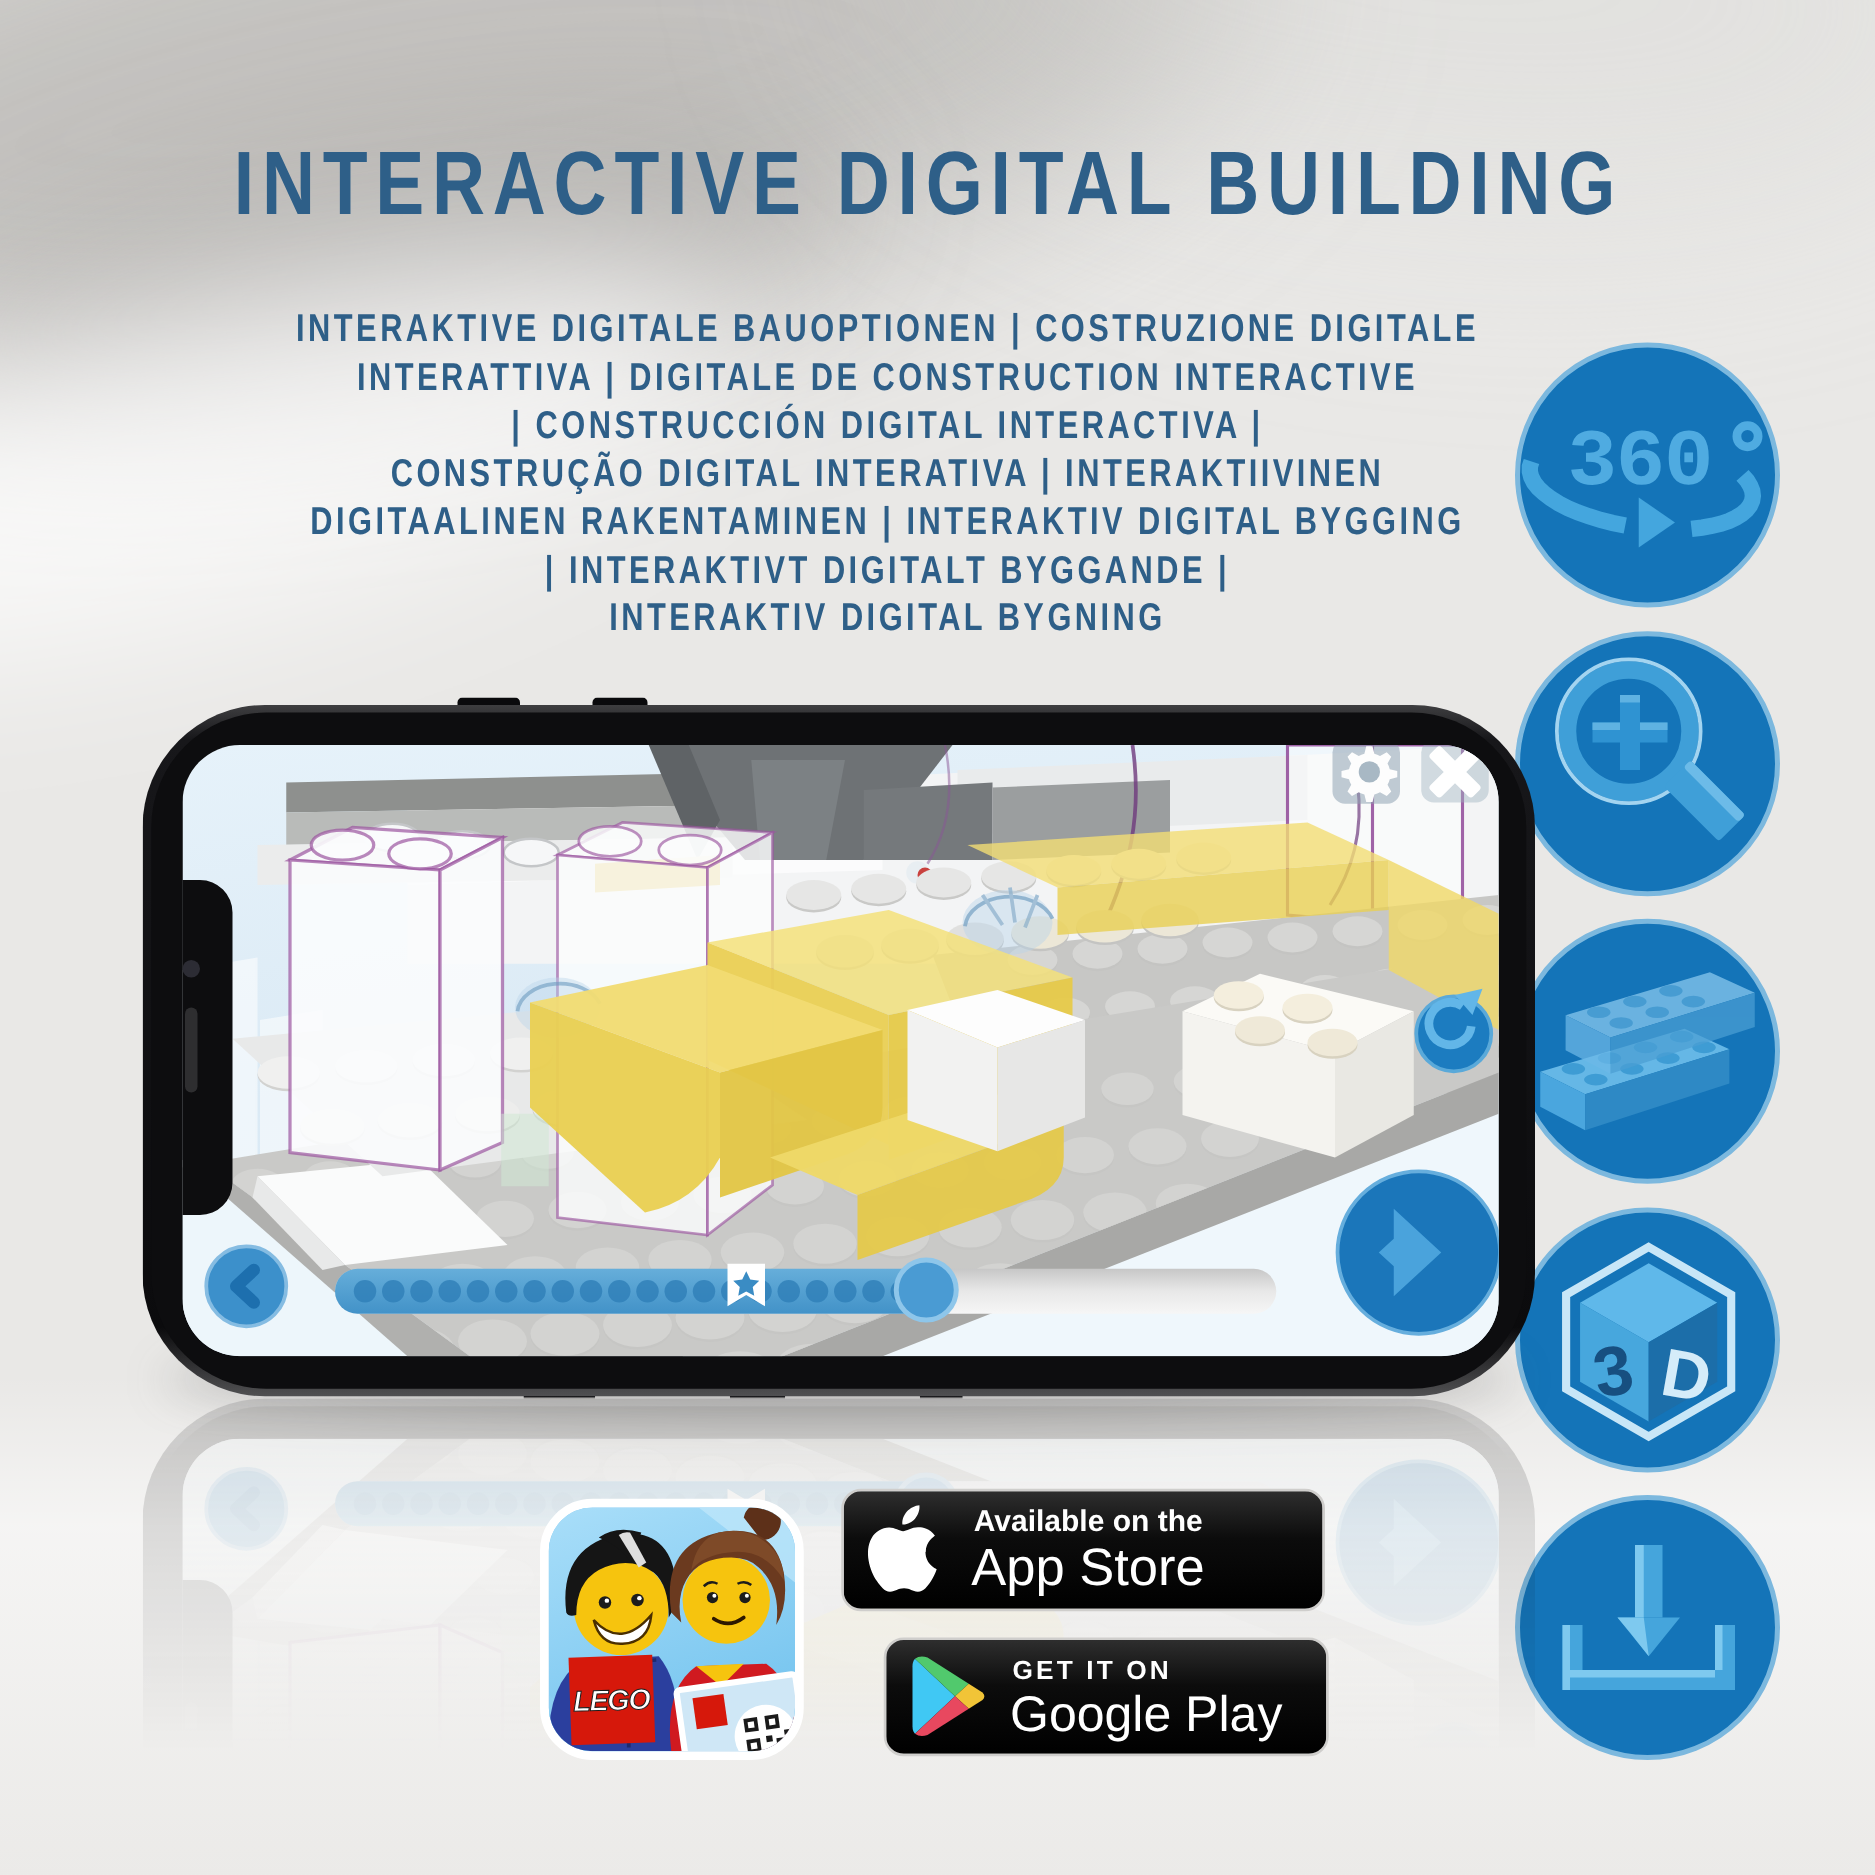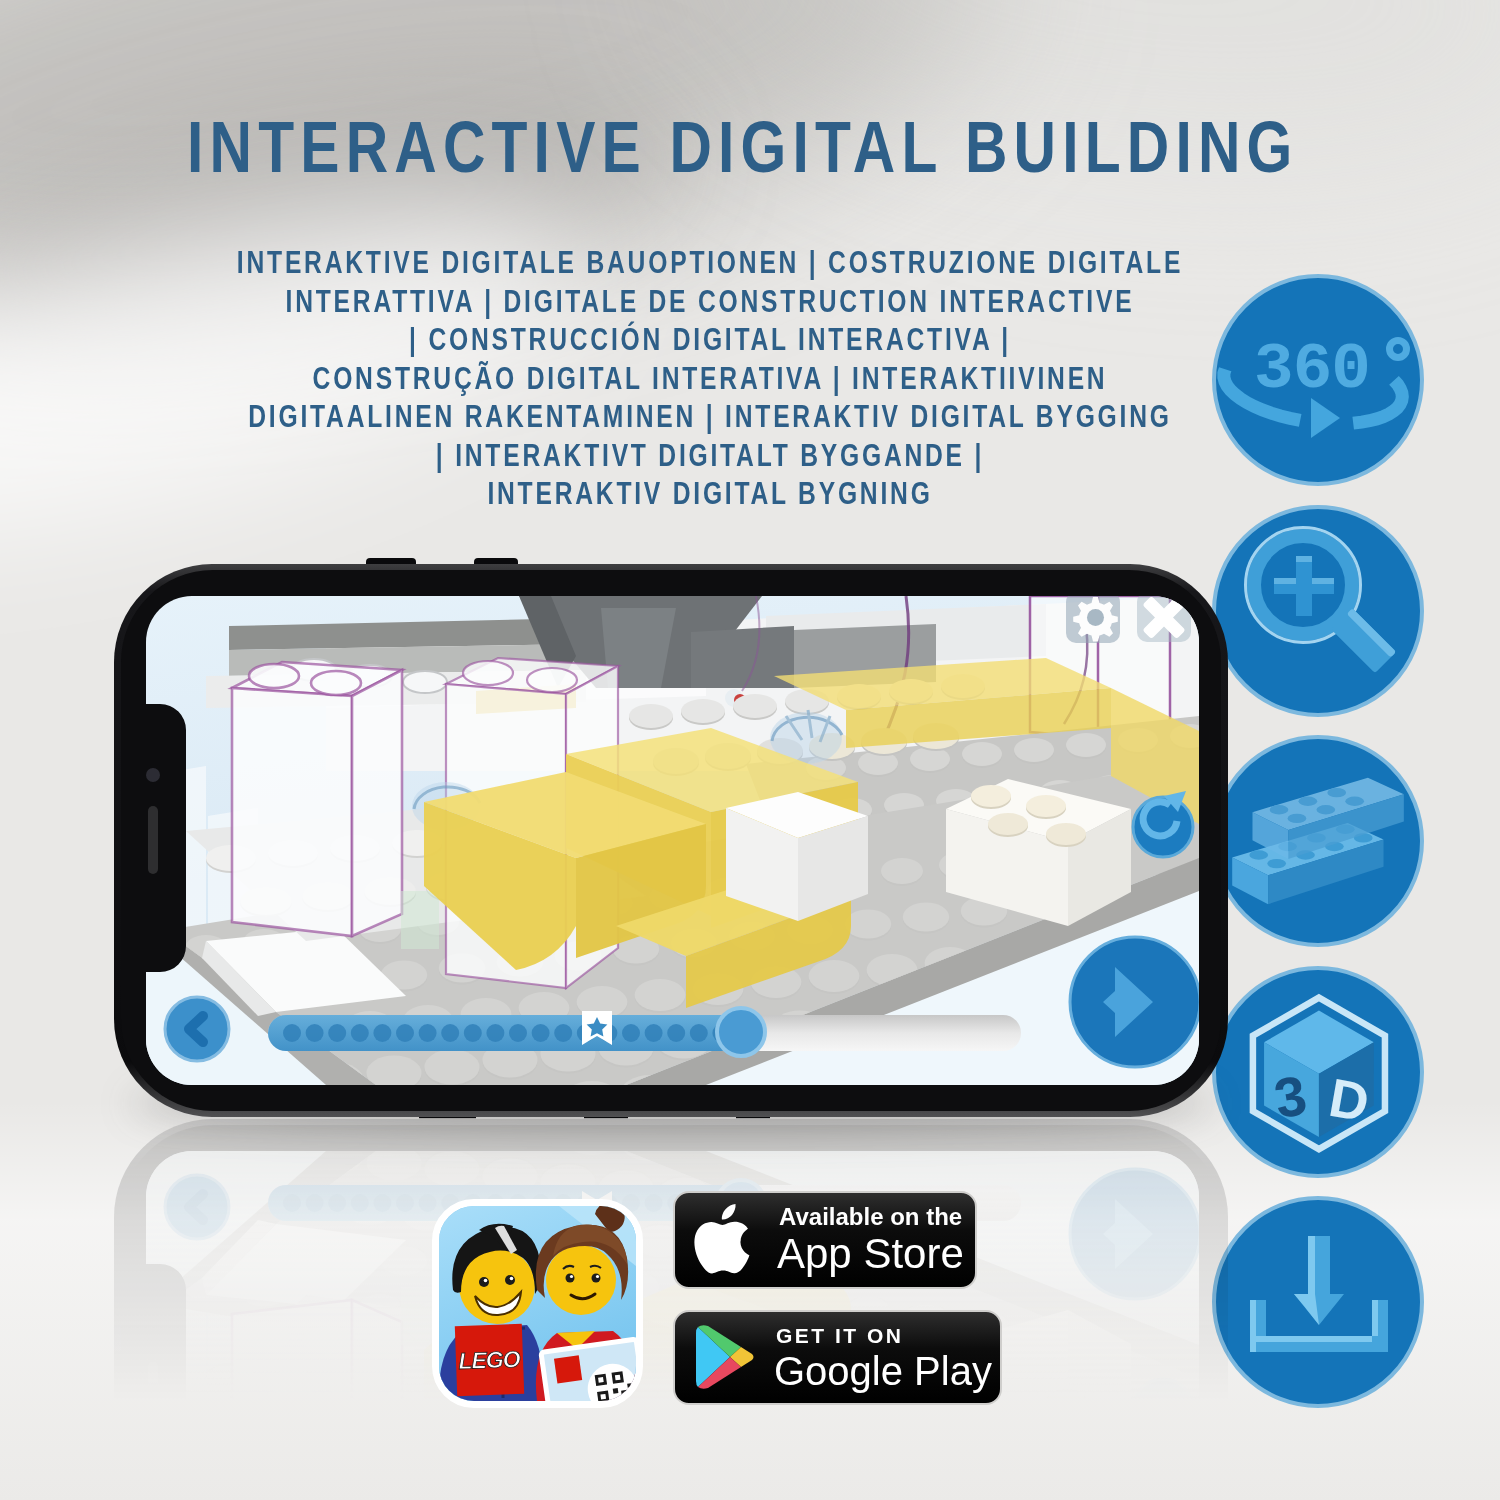--- a/index.html
+++ b/index.html
@@ -22,22 +22,22 @@
   .subs{left:0px;top:244px;width:1420px;color:#2e5f88;font-weight:bold;
         font-size:31px;line-height:38.5px;text-align:center;letter-spacing:3.5px;
         transform:scaleX(0.795);transform-origin:center top;}
   
   .ic{width:220px;height:220px;}
   
   .appicon{left:432px;top:1199px;width:211px;height:209px;border-radius:42px;
            background:#8ccdf2;border:7px solid #ffffff;box-sizing:border-box;overflow:hidden;}
   .badge{background:linear-gradient(180deg,#2e2e2e 0%,#0c0c0c 40%,#000000 100%);
          border-radius:16px;border:2px solid #cfcecc;box-sizing:border-box;color:#fff;}
-  .as{left:673px;top:1191px;width:304px;height:98px;}
-  .gp{left:673px;top:1310px;width:329px;height:95px;}
+  .as{left:673px;top:1191px;width:387px;height:98px;}
+  .gp{left:707px;top:1310px;width:356px;height:95px;}
 </style>
 </head>
 <body>
 
 <div class="abs blob1"></div>
 
 <div class="abs" style="left:-80px;top:120px;width:760px;height:200px;border-radius:50%;background:rgba(142,140,137,0.32);filter:blur(55px);transform:rotate(-11deg);"></div>
 
 <div class="abs blob2"></div>
 

